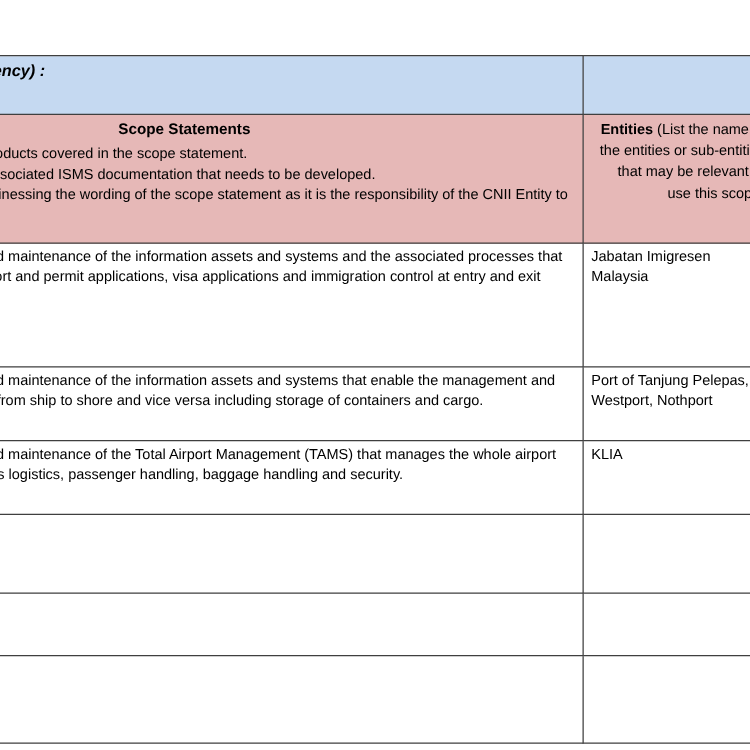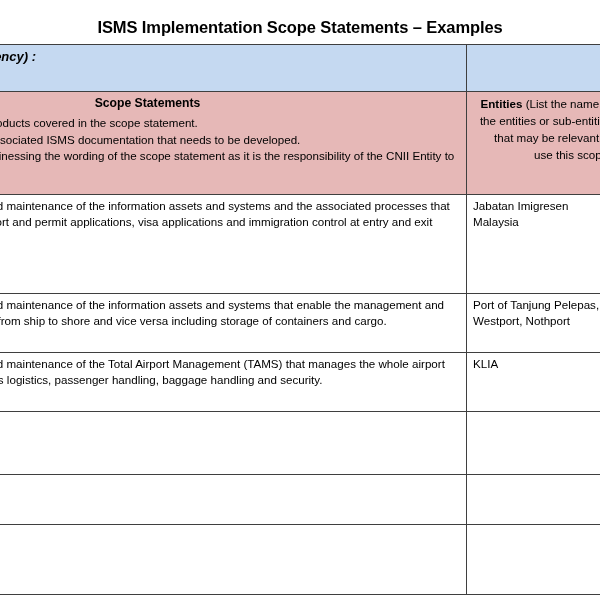--- a/index.html
+++ b/index.html
@@ -107,21 +107,20 @@
   .row-blank.b3 td { height: 63px; }
 
   .cell-text { display: block; }
   .nowrapline { white-space: nowrap; }
 </style>
 </head>
 <body>
 
 <div id="page">
 
-  <div class="doc-title">ISMS Implementation Scope Statements – Examples</div>
 
   <div class="table-wrap">
     <table class="scope-table">
       <colgroup>
         <col class="c-scope">
         <col class="c-ent">
       </colgroup>
       <tbody>
 
         <tr class="row-agency">

